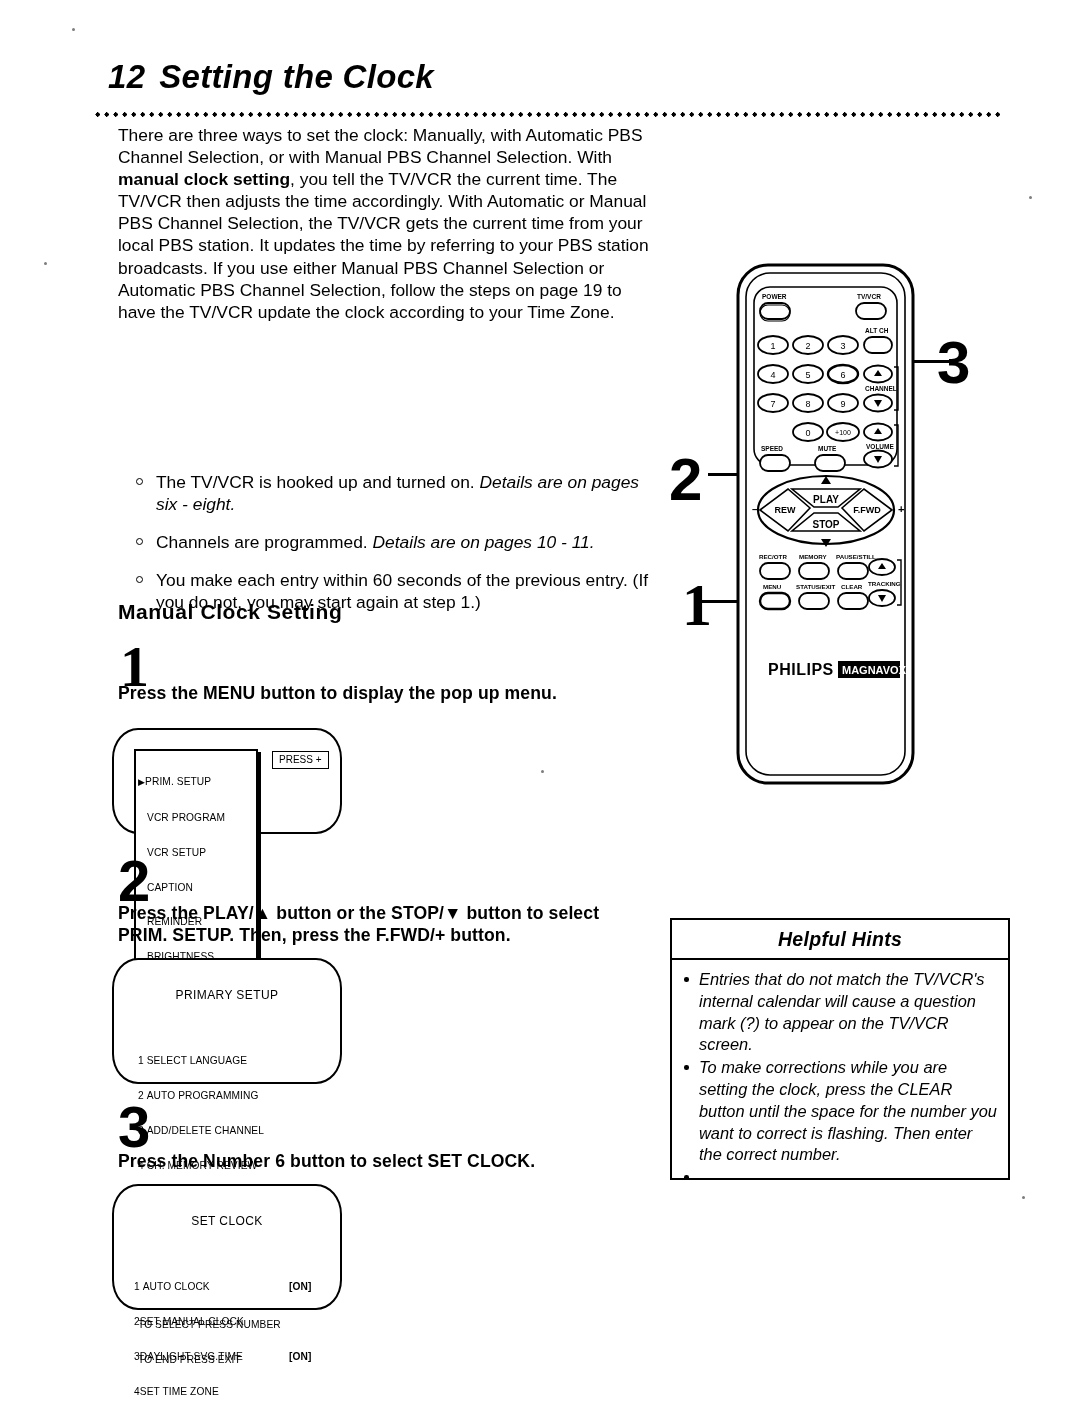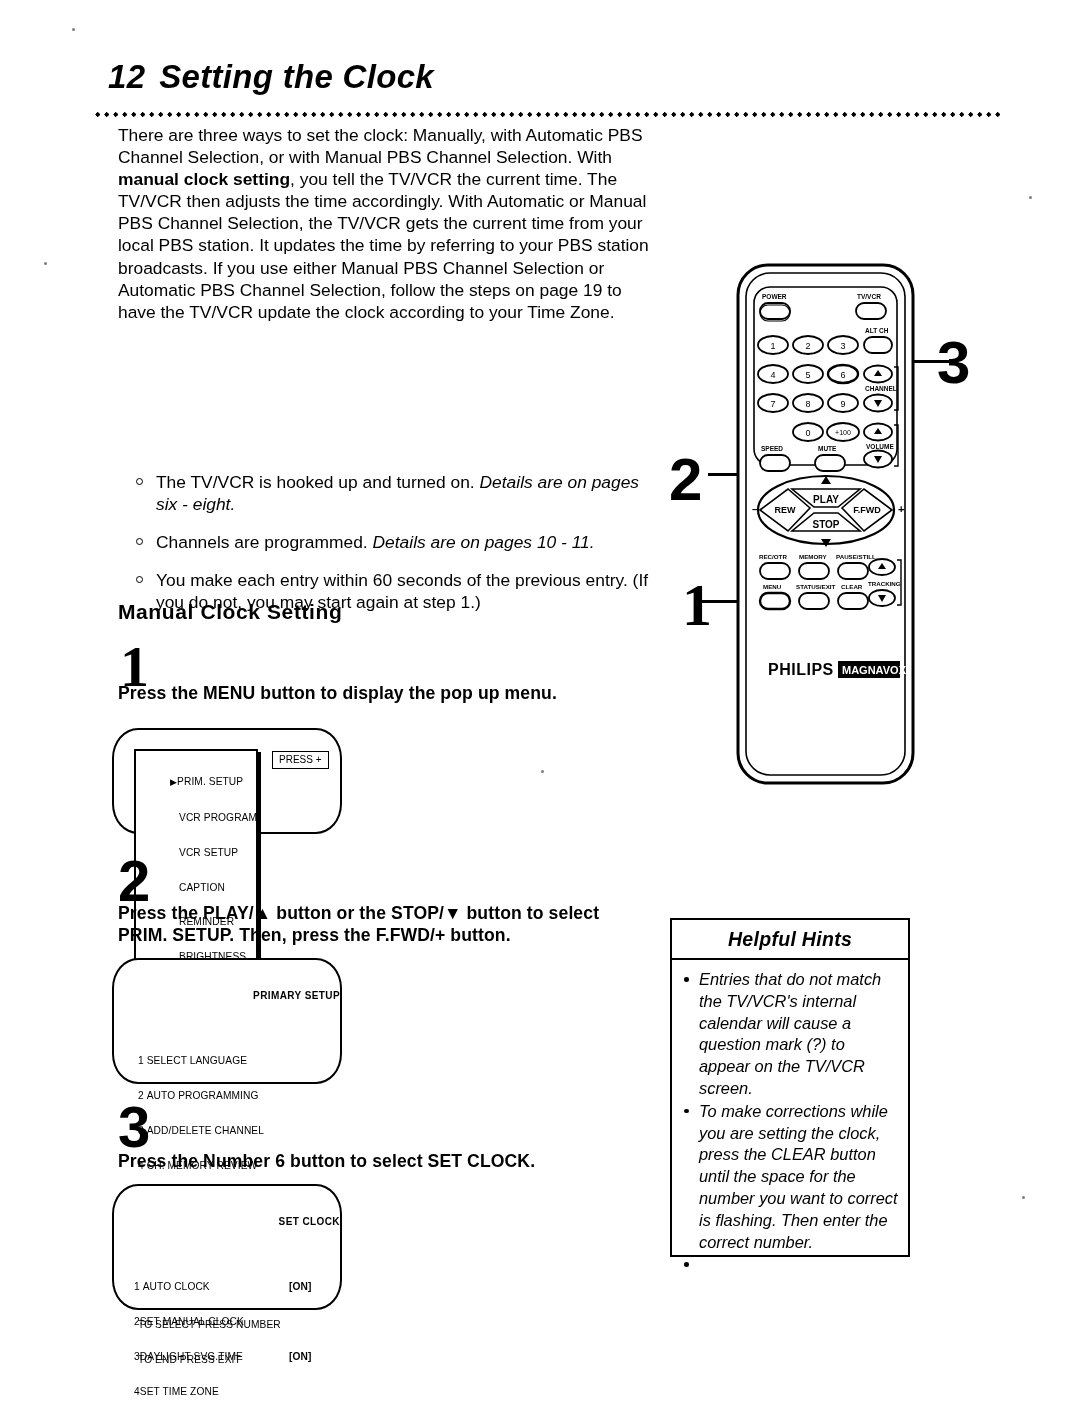--- a/index.html
+++ b/index.html
@@ -142,74 +142,73 @@
     position: absolute;
     left: 20px;
     top: 19px;
     border: 2px solid #000;
     box-shadow: 3px 3px 0 0 #000;
     padding: 2px 6px 3px 2px;
     background: #fff;
     box-sizing: border-box;
     width: 124px;
   }
-  .menu1-frame .row { display: block; white-space: nowrap; margin-left: 32px; }
+  .menu1-frame .row { display: block; white-space: nowrap; }
   .menu1-frame .arrow { font-size: 9px; }
   .press-plus {
     position: absolute;
     left: 158px;
     top: 21px;
     border: 1.6px solid #000;
     padding: 2px 6px 3px 6px;
     font-size: 10px;
     line-height: 11px;
     background: #fff;
   }
 
   .osd-title {
-    text-align: right;
+    text-align: center;
     width: 100%;
-    font-size: 10px;
+    font-size: 12px;
     letter-spacing: 0.4px;
-    font-weight: bold;
   }
   .osd-list { margin-top: 7px; }
   .osd-line {
     display: block;
     white-space: pre;
     position: relative;
   }
   .osd-line .val {
     position: absolute;
     left: 155px;
     font-weight: bold;
   }
   .osd-foot { margin-top: 9px; }
 
   
   .hints {
     position: absolute;
     left: 670px;
     top: 918px;
-    width: 240px;
+    width: 340px;
     border: 2.4px solid #000;
     background: #fff;
     box-sizing: border-box;
   }
   .hints-title {
     border-bottom: 2.4px solid #000;
     text-align: center;
     font-style: italic;
     font-weight: bold;
     font-size: 19.5px;
     padding: 8px 0 7px 0;
     letter-spacing: 0.3px;
   }
   .hints-body {
-    padding: 9px 10px 1px 10px;
+    padding: 9px 10px 11px 10px;
     font-style: italic;
     font-size: 16.4px;
     line-height: 21.8px;
   }
   .hints-body ul {
     list-style: none;
     margin: 0;
     padding: 0;
   }
   .hints-body li {

